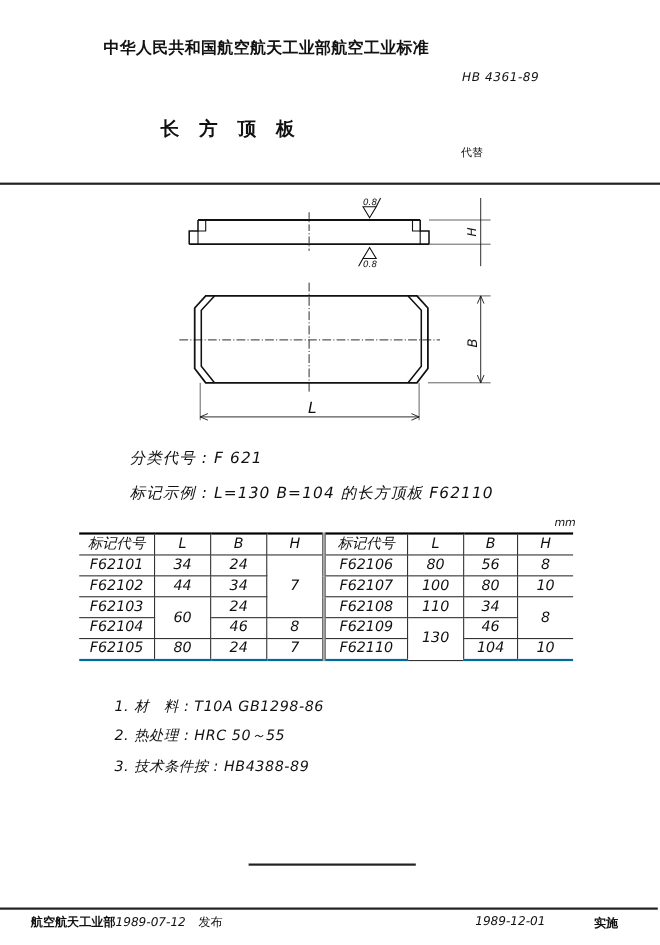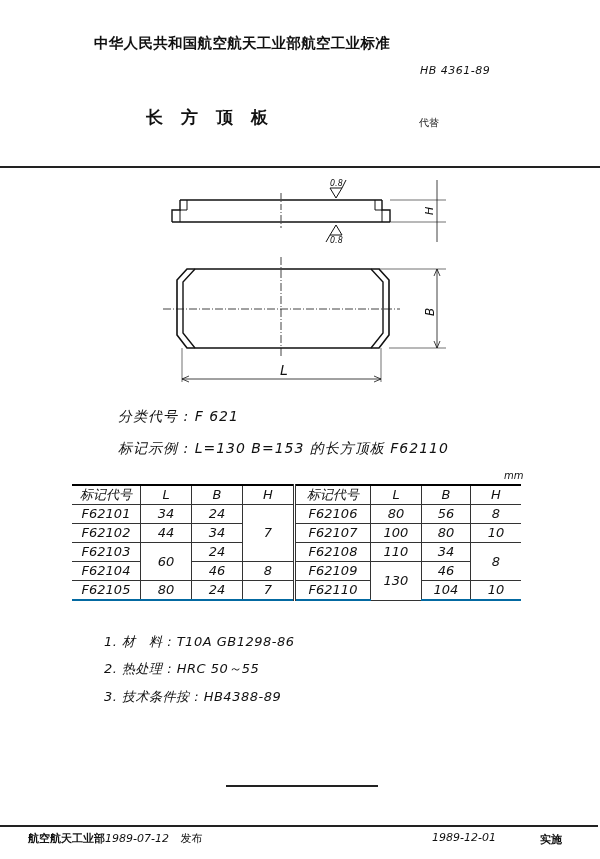--- a/index.html
+++ b/index.html
@@ -1,21 +1,21 @@
 <!DOCTYPE html>
 <html><head>
   <meta charset="utf-8">
   <style>
     html, body { margin: 0; padding: 0; background: #ffffff; }
     body { width: 600px; height: 859px; position: relative; overflow: hidden; color: #111; font-family: "DejaVu Sans", sans-serif; }
     .abs { position: absolute; }
     .hdr-title { left: 94px; top: 34px; font-size: 14.5px; font-weight: bold; letter-spacing: 0.3px; }
     .std-no { left: 420px; top: 64px; font-size: 11px; font-style: italic; letter-spacing: 0.5px; }
     .doc-title { left: 146px; top: 106px; font-size: 17px; letter-spacing: 18px; font-family: "DejaVu Serif", serif; font-weight: bold; }
-    .replaces { left: 419px; top: 116px; font-size: 10px; }
+    .replaces { left: 419px; top: 132px; font-size: 10px; }
     .rule-top { left: 0; top: 166px; width: 600px; height: 2px; background: #222; }
     .drawing { left: 150px; top: 168px; width: 310px; height: 230px; }
     .info { left: 118px; font-size: 14px; font-style: italic; letter-spacing: 1px; text-align: center; }
     .info1 { top: 408px; }
     .info2 { top: 440px; }
     .unit { left: 504px; top: 470px; font-size: 10px; font-style: italic; }
     table.spec { position: absolute; left: 72px; top: 484px; border-collapse: collapse; font-style: italic; font-size: 13px; }
     table.spec td { border: 1px solid #333; text-align: center; padding: 0; height: 18px; line-height: 18px; }
     table.spec tr:first-child td { border-top: 2px solid #000000; }
     table.spec tr:last-child td { border-bottom: 2px solid #0369a1; }
@@ -87,21 +87,21 @@
     <text x="280" y="375" font-size="14" font-style="italic" fill="#111" stroke="none">L</text>
   </g>
 </svg>
 
 <div class="abs info info1">
   <span>分类代号</span> :
   <span>F 621</span>
 </div>
 <div class="abs info info2">
   <span>标记示例</span> :
-  <span>L=130  B=153 的长方顶板  F62110</span>
+  <span>L=130  B=104 的长方顶板  F62110</span>
 </div>
 
 <div class="abs unit">mm</div>
 
 <table class="spec">
   <tbody>
       <tr>
     <td class="c-code first">标记代号</td>
     <td class="c-l">L</td>
     <td class="c-b">B</td>

